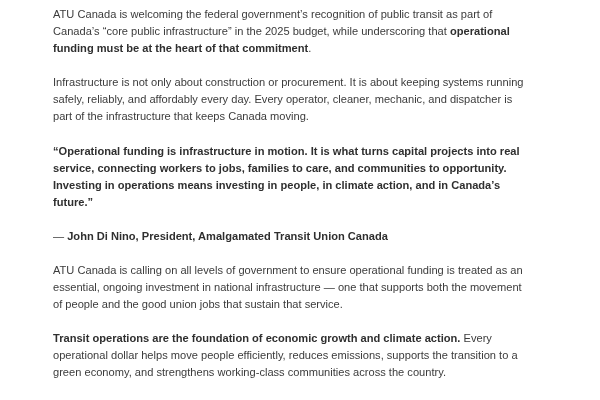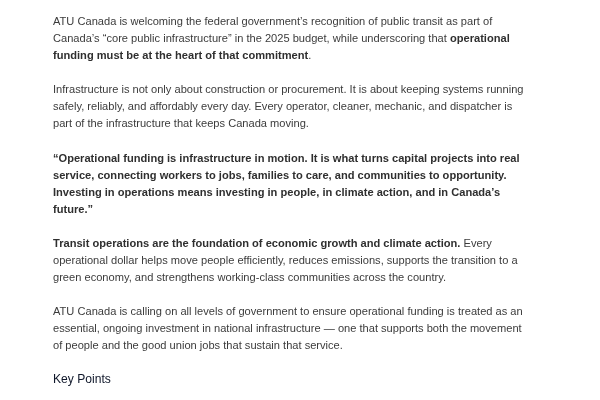--- a/index.html
+++ b/index.html
@@ -14,21 +14,21 @@
     font-family: "Liberation Sans", sans-serif;
     color: #3b3b3b;
     overflow: hidden;
   }
   .page {
     position: relative;
     width: 576px;
     height: 400px;
     background: #ffffff;
     box-sizing: border-box;
-    padding: 13px 49px 0 53px;
+    padding: 6px 49px 0 53px;
     overflow: hidden;
   }
   .doc-body {
     font-size: 11.1px;
     line-height: 17px;
     text-align: left;
   }
   p.para {
     margin: 0 0 17px 0;
     font-size: 11.1px;
@@ -72,21 +72,24 @@
 
 <div class="page">
   <div class="doc-body">
 
     <p class="para"><span>ATU Canada is welcoming the federal government’s recognition of public transit as part of Canada’s “core public infrastructure” in the 2025 budget, while underscoring that </span><span class="b">operational funding must be at the heart of that commitment</span><span>.</span></p>
 
     <p class="para"><span>Infrastructure is not only about construction or procurement. It is about keeping systems running safely, reliably, and affordably every day. Every operator, cleaner, mechanic, and dispatcher is part of the infrastructure that keeps Canada moving.</span></p>
 
     <p class="quote"><span class="b">“Operational funding is infrastructure in motion. It is what turns capital projects into real service, connecting workers to jobs, families to care, and communities to opportunity. Investing in operations means investing in people, in climate action, and in Canada’s future.”</span></p>
 
+    <p class="attribution">
+      <span class="dash">— </span><span class="who">John Di Nino, President, Amalgamated Transit Union Canada</span>
+    </p>
+
+    <p class="para"><span>ATU Canada is calling on all levels of government to ensure operational funding is treated as an essential, ongoing investment in national infrastructure — one that supports both the movement of people and the good union jobs that sustain that service.</span></p>
 
     <p class="para"><span class="b">Transit operations are the foundation of economic growth and climate action.</span><span> Every operational dollar helps move people efficiently, reduces emissions, supports the transition to a green economy, and strengthens working-class communities across the country.</span></p>
-
-    <p class="para"><span>ATU Canada is calling on all levels of government to ensure operational funding is treated as an essential, ongoing investment in national infrastructure — one that supports both the movement of people and the good union jobs that sustain that service.</span></p>
 
     <h2 class="heading">Key Points</h2>
 
   </div>
 </div>
 
 </body></html>

